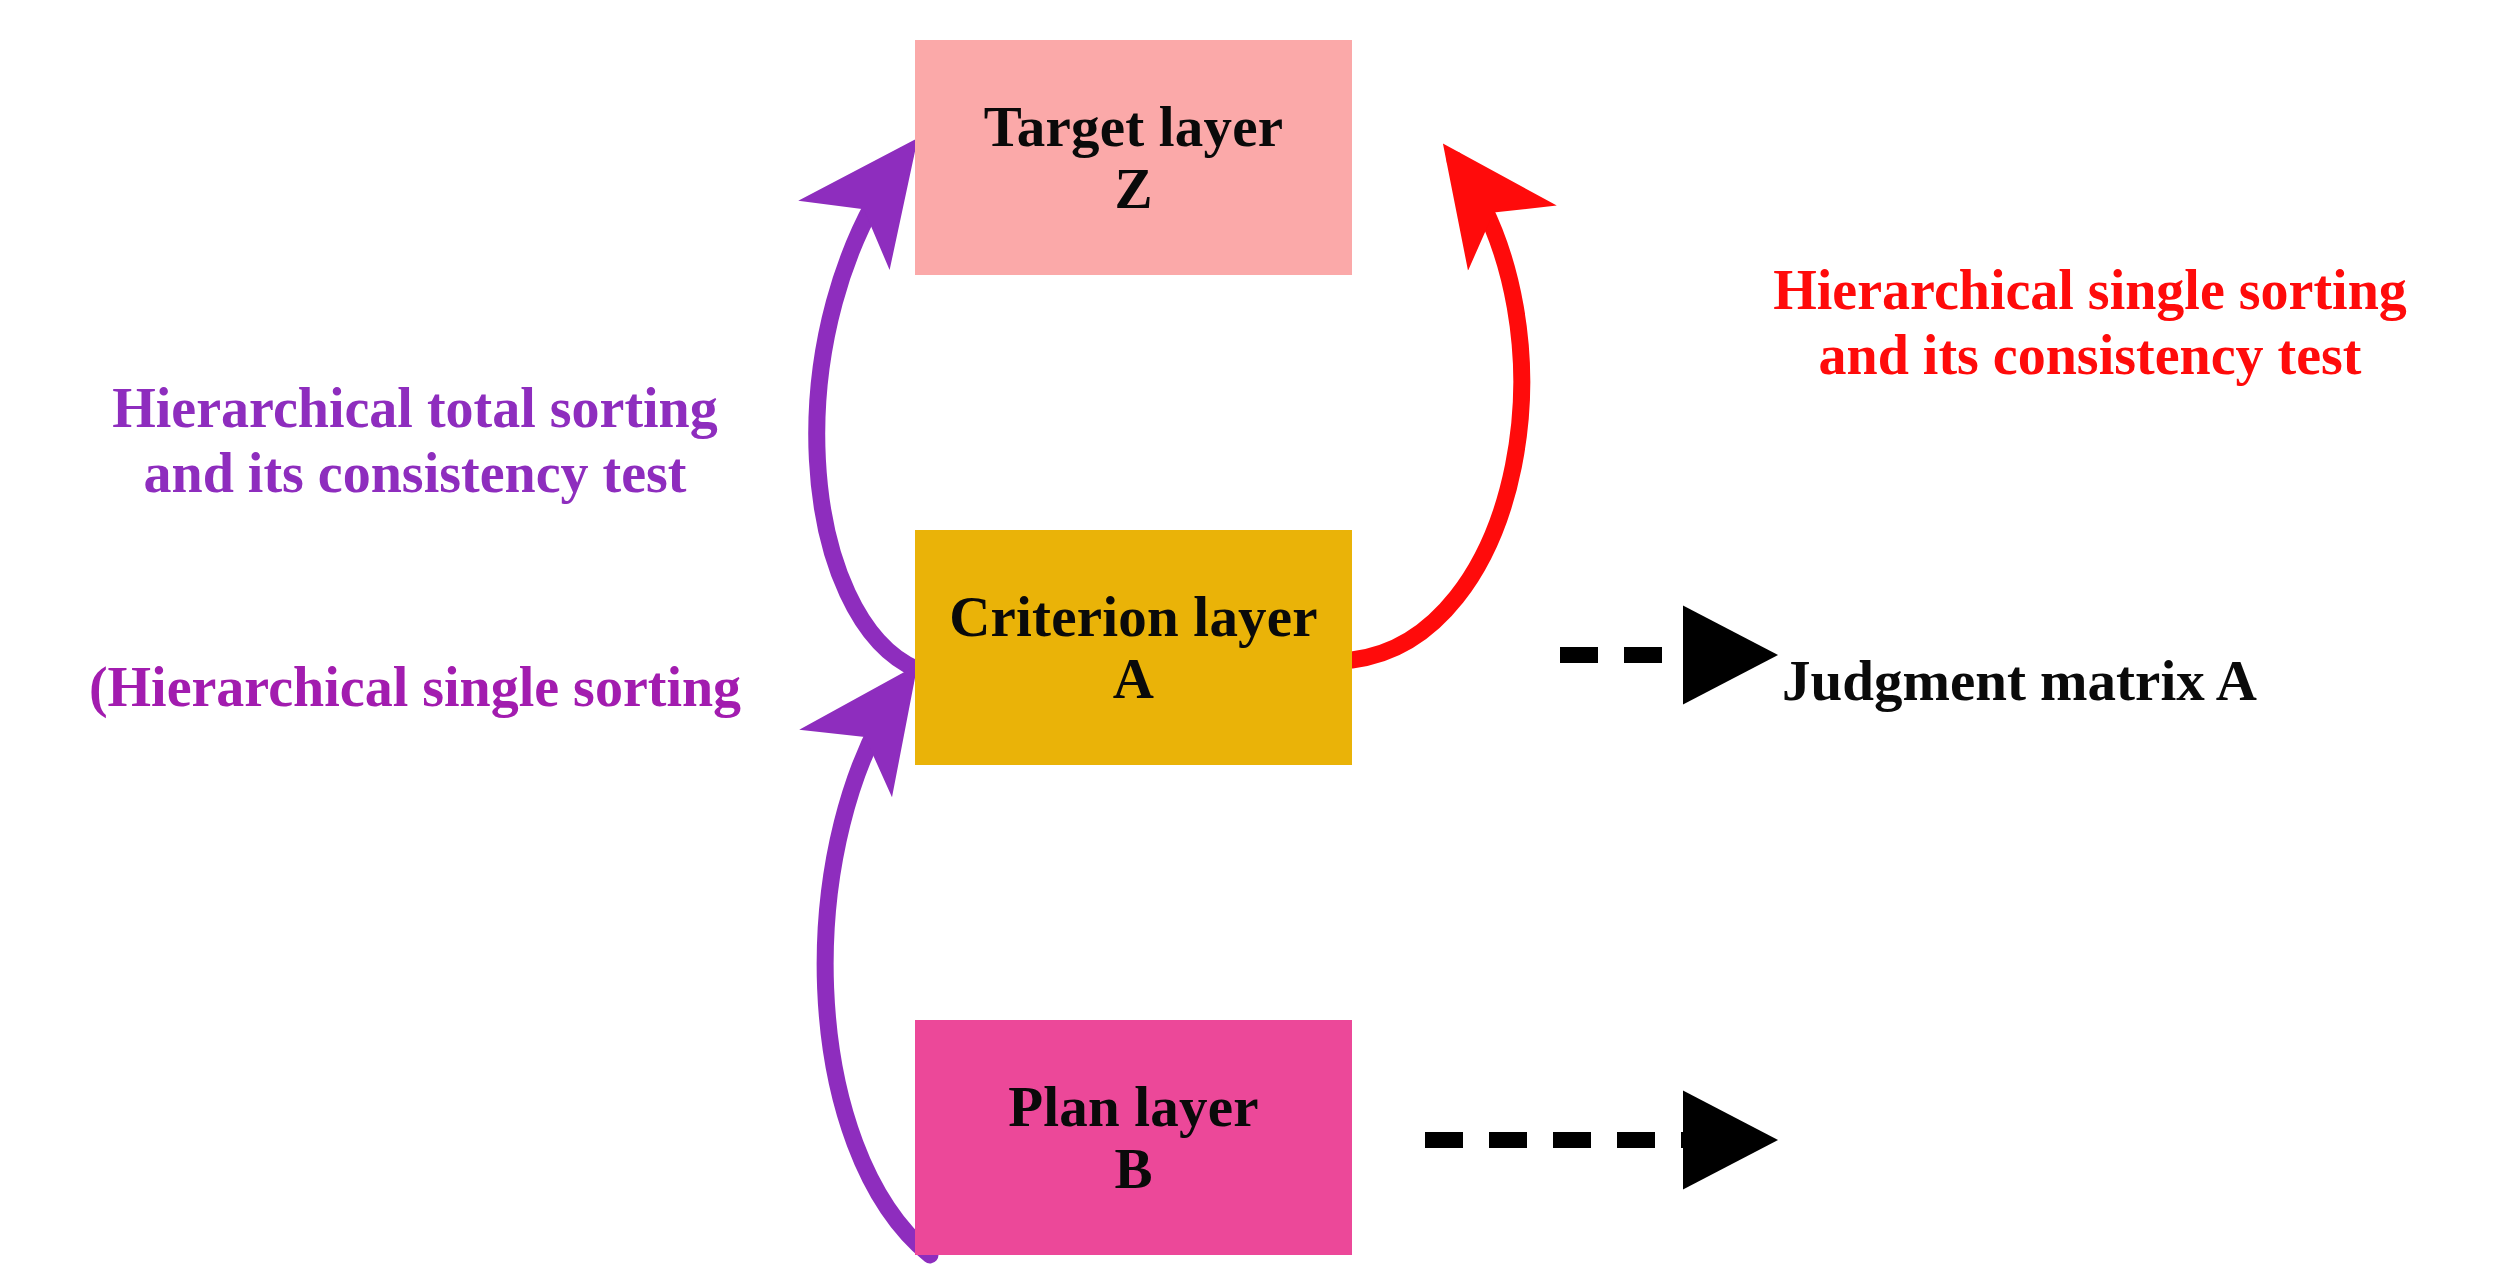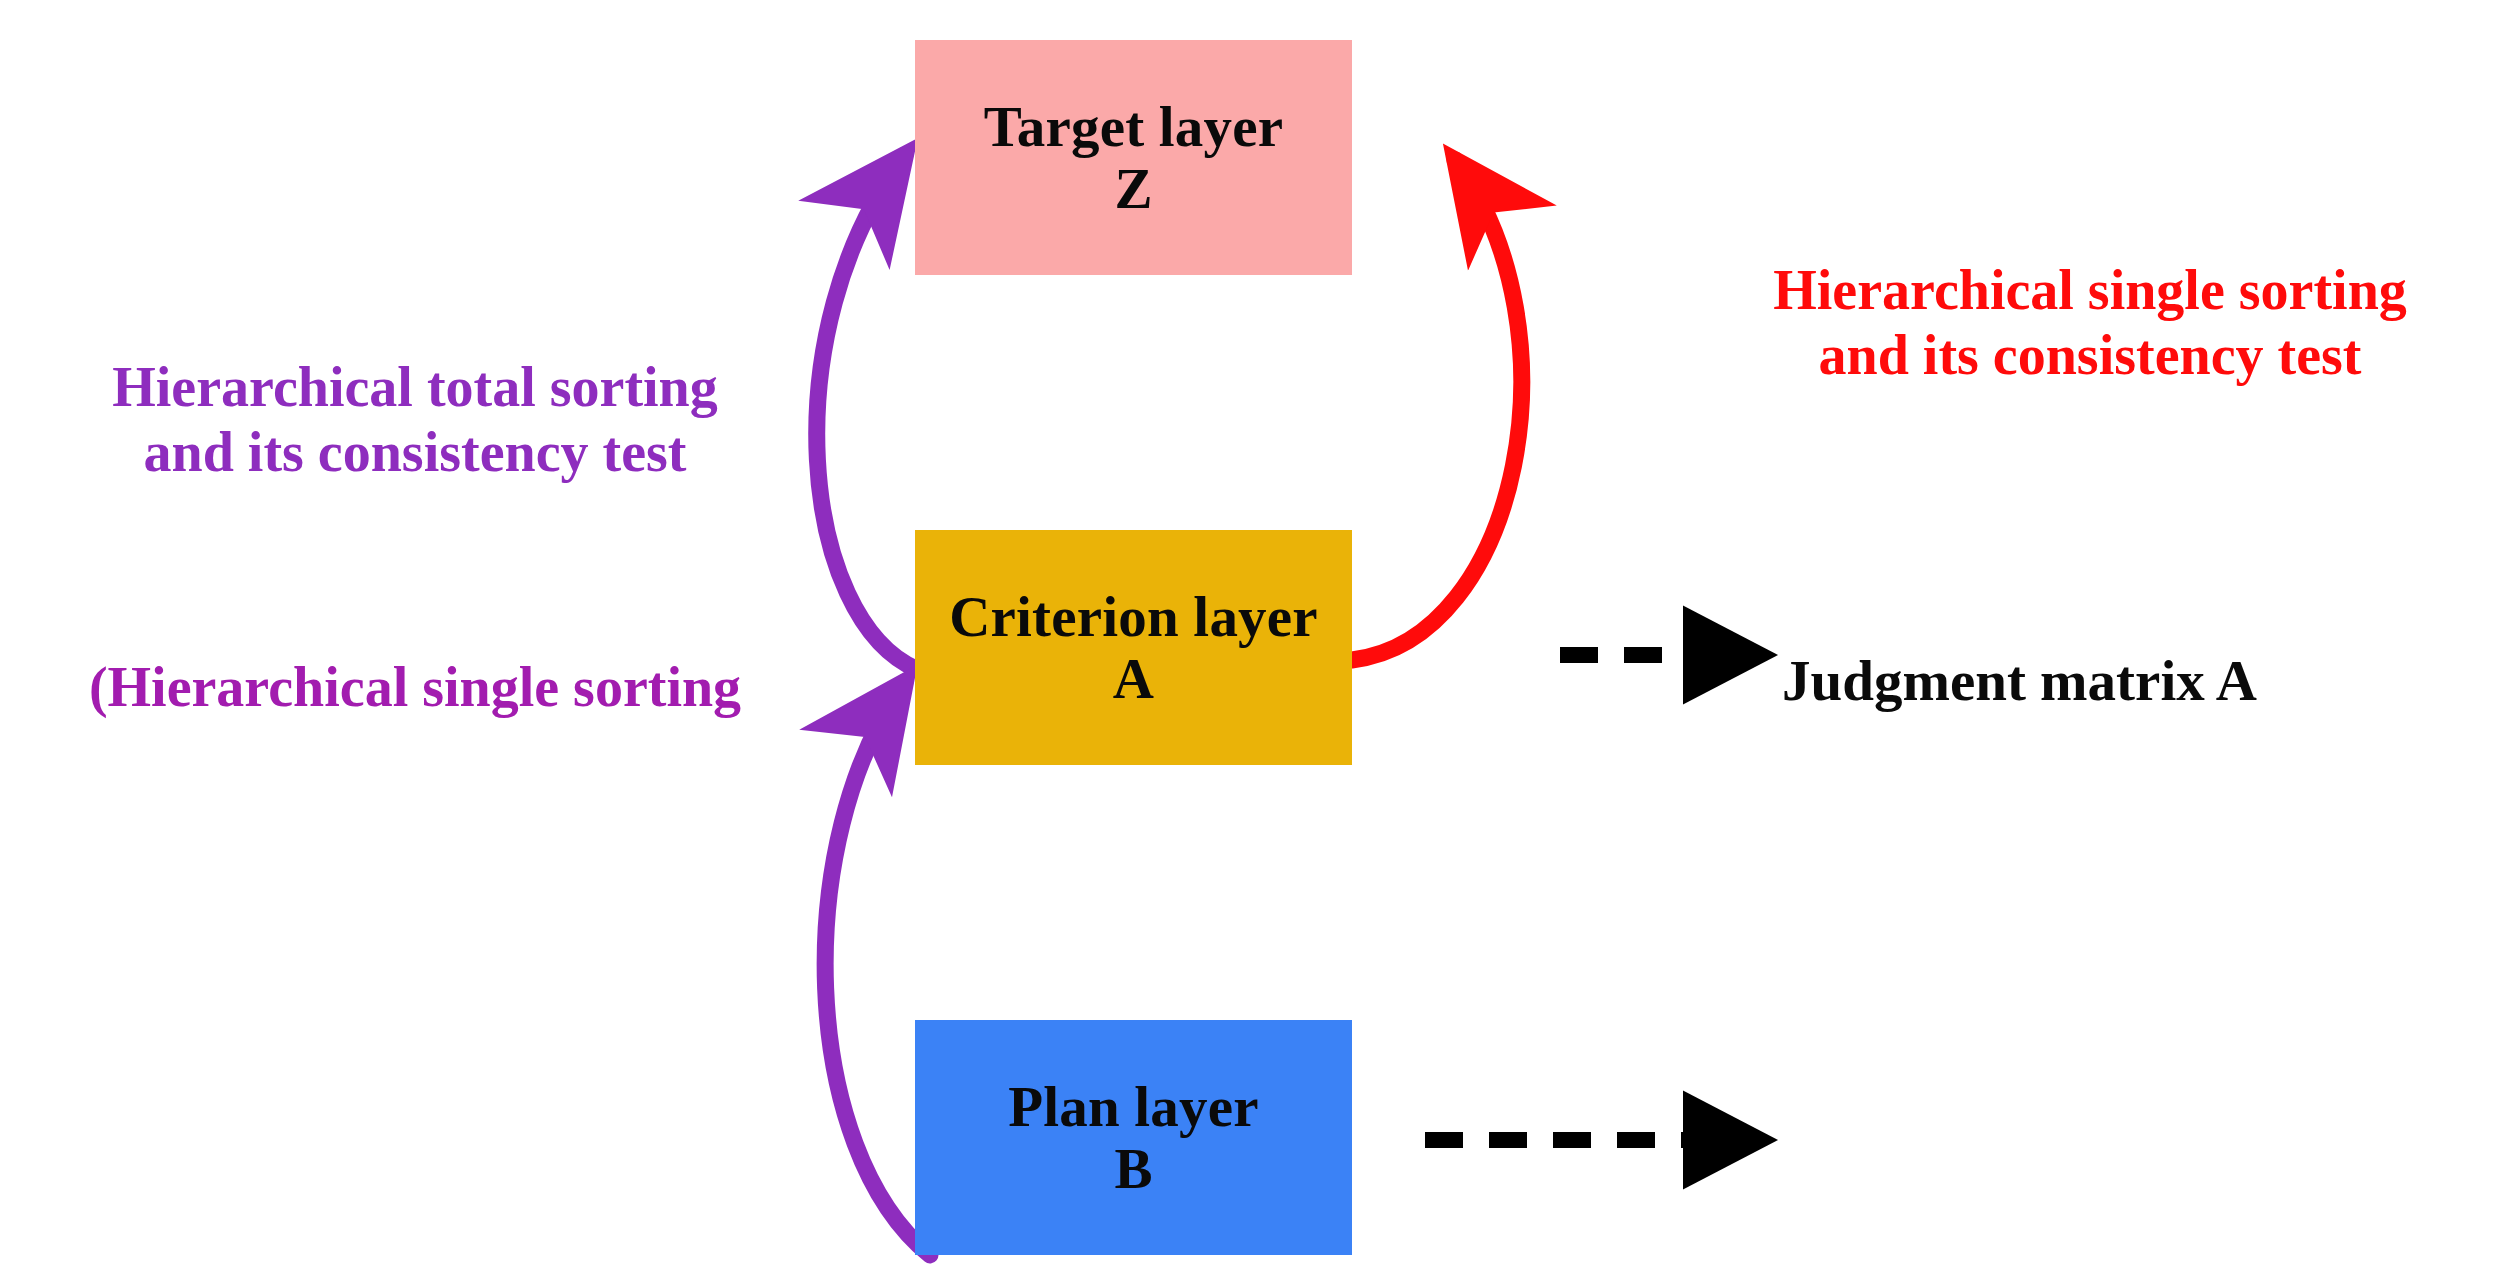--- a/index.html
+++ b/index.html
@@ -38,33 +38,33 @@
   }
   .layer-box .line {
     font-size: 57px;
     font-weight: bold;
     color: #0a0a0a;
     letter-spacing: 0.2px;
     white-space: nowrap;
   }
   #box-target    { top: 40px;   background: #FBA9A9; }
   #box-criterion { top: 530px;  background: #eab308; }
-  #box-plan      { top: 1020px; background: #3b82f6; }
+  #box-plan      { top: 1020px; background: #ec4899; }
 
   
   .annot {
     position: absolute;
     font-weight: bold;
     text-align: center;
     line-height: 1.16;
     white-space: nowrap;
   }
   #annot-total {
     left: 20px;
-    top: 355px;
+    top: 376px;
     width: 790px;
     font-size: 56px;
     color: #8E2DBE;
   }
   #annot-single-left {
     left: 0px;
     top: 655px;
     width: 830px;
     font-size: 56px;
     color: #a21caf;

